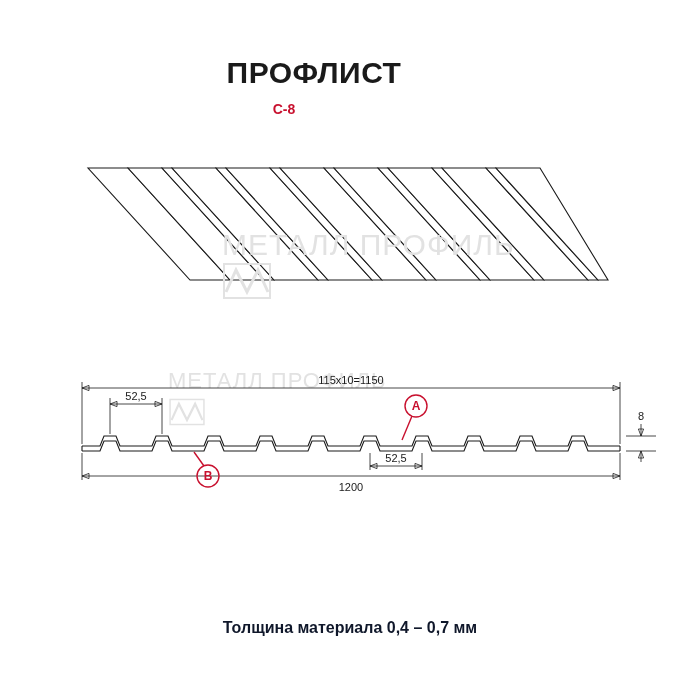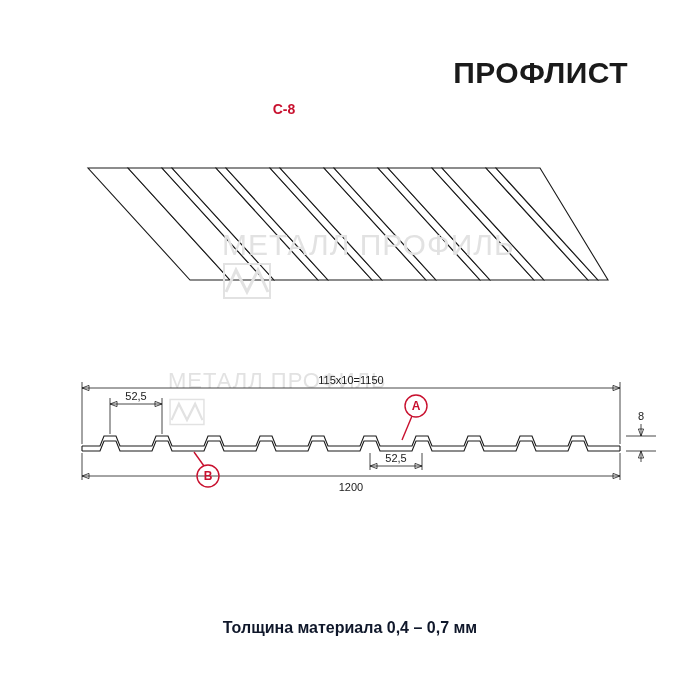--- a/index.html
+++ b/index.html
@@ -17,21 +17,21 @@
   }
   .page {
     position: absolute;
     inset: 0;
   }
   .title {
     position: absolute;
     top: 56px;
     left: 0;
     width: 628px;
-    text-align: right;
+    text-align: center;
     font-size: 30px;
     font-weight: bold;
     letter-spacing: 0.5px;
     color: #1a1a1a;
   }
   .subtitle {
     position: absolute;
     top: 101px;
     left: 0;
     width: 568px;

